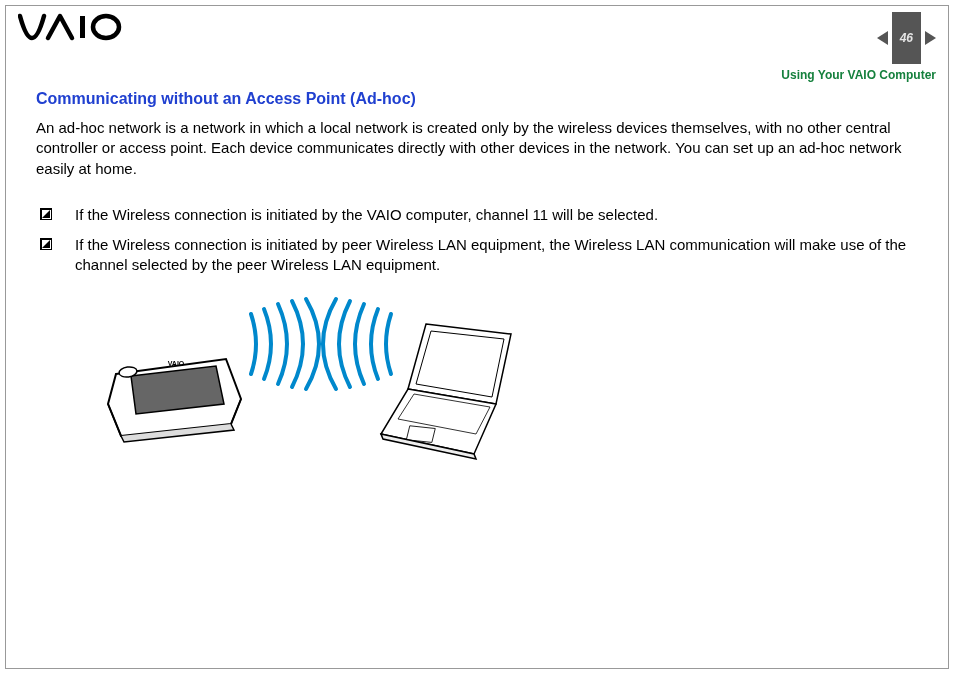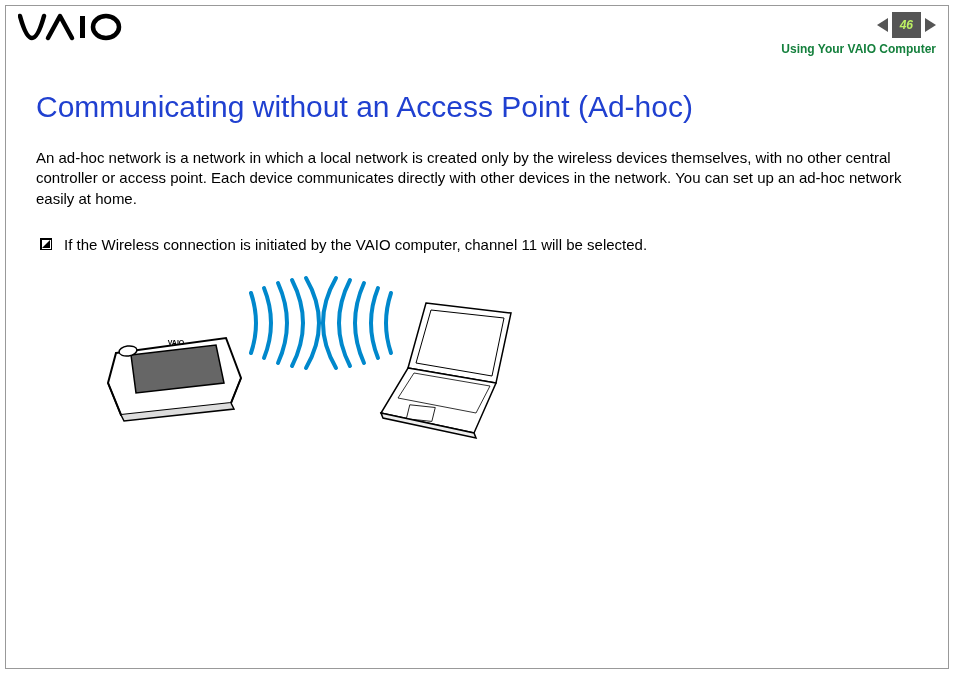--- a/index.html
+++ b/index.html
@@ -58,60 +58,61 @@
       border-bottom: 7px solid transparent;
       border-right: 11px solid #555;
     }
     .nav-arrow-right {
       border-top: 7px solid transparent;
       border-bottom: 7px solid transparent;
       border-left: 11px solid #555;
     }
     .page-num {
       background: #555;
-      color: #bef264;
+      color: #e5e5e5;
       font-size: 12px;
       font-weight: bold;
       font-style: italic;
-      padding: 6px 8px;
+      padding: 19px 8px;
       min-width: 24px;
       text-align: center;
     }
     .section-label {
       font-size: 12px;
       font-weight: bold;
       color: #15803d;
     }
     .content {
       position: absolute;
       top: 90px;
       left: 36px;
       right: 36px;
     }
     .title {
-      font-size: 30px;
+      font-size: 16px;
       color: #2040d0;
-      font-weight: normal;
-      margin-bottom: 24px;
+      font-weight: bold;
+      margin-bottom: 10px;
     }
     .intro {
       font-size: 15px;
       line-height: 1.35;
       color: #000;
       margin-bottom: 26px;
     }
     .bullet-list {
       list-style: none;
       padding: 0;
     }
     .bullet-item {
       display: flex;
       font-size: 15px;
       line-height: 1.35;
       margin-bottom: 10px;
+      gap: 11px;
     }
     .bullet-marker {
       width: 12px;
       height: 12px;
       border: 1.5px solid #000;
       margin-right: 12px;
       margin-left: 4px;
       margin-top: 3px;
       flex-shrink: 0;
       box-shadow: 1px 1px 0 #000 inset, -1px -1px 0 #fff inset;
@@ -152,20 +153,24 @@
 </div>
 
 <div class="content">
   <h2 class="title">Communicating without an Access Point (Ad-hoc)</h2>
   <p class="intro">An ad-hoc network is a network in which a local network is created only by the wireless devices themselves, with no other central controller or access point. Each device communicates directly with other devices in the network. You can set up an ad-hoc network easily at home.</p>
   <ul class="bullet-list">
     <li class="bullet-item">
       <span class="bullet-marker"></span>
       <span class="bullet-text">If the Wireless connection is initiated by the VAIO computer, channel 11 will be selected.</span>
     </li>
+    <li class="bullet-item">
+      <span class="bullet-marker"></span>
+      <span class="bullet-text">If the Wireless connection is initiated by peer Wireless LAN equipment, the Wireless LAN communication will make use of the channel selected by the peer Wireless LAN equipment.</span>
+    </li>
   </ul>
 
   <div class="illustration">
     <svg width="450" height="180" viewBox="0 0 450 180">
 
       <g transform="translate(20,60)">
 
         <path d="M 10 20 L 120 5 L 135 45 L 125 70 L 15 82 L 2 50 Z" fill="#fff" stroke="#000" stroke-width="2"></path>
 
         <path d="M 25 22 L 110 12 L 118 50 L 30 60 Z" fill="#666" stroke="#000" stroke-width="1.5"></path>

